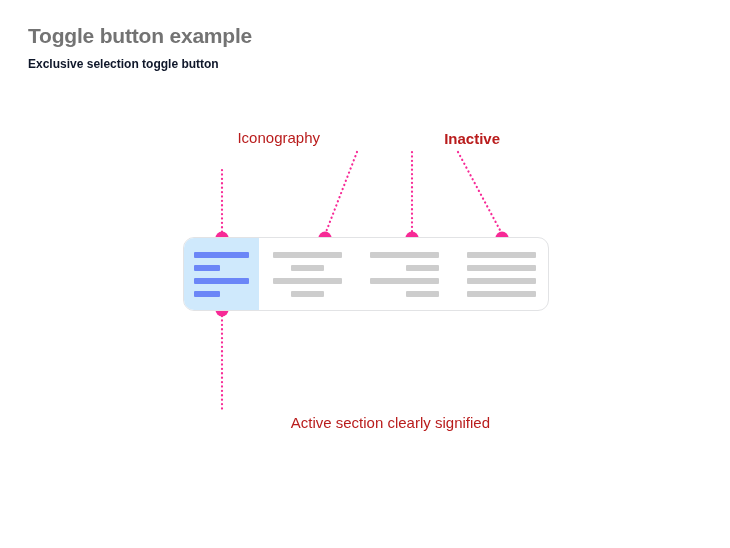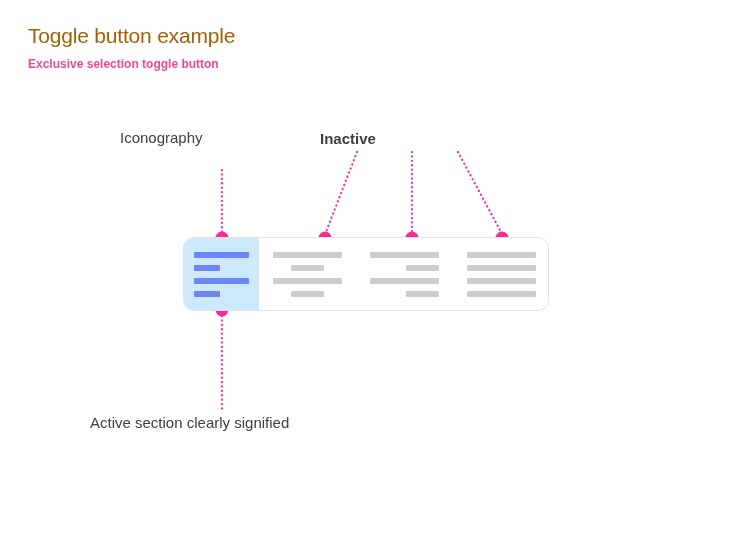--- a/index.html
+++ b/index.html
@@ -17,42 +17,42 @@
 
   
   #header {
     position: absolute;
     left: 28px;
     top: 22px;
     width: 500px;
   }
   #page-title {
     font-size: 21px;
-    font-weight: normal;
-    color: #a16207;
+    font-weight: bold;
+    color: #737373;
     letter-spacing: -0.2px;
     margin: 0;
     line-height: 28px;
   }
   #page-subtitle {
     font-size: 12px;
     font-weight: bold;
-    color: #ec4899;
+    color: #0f172a;
     margin: 0;
     padding-top: 6px;
     line-height: 16px;
   }
 
   
   .callout-label {
     position: absolute;
     font-size: 15px;
-    color: #404040;
+    color: #b91c1c;
     line-height: 19px;
-    text-align: left;
+    text-align: right;
     white-space: nowrap;
   }
   #callout-iconography {
     left: 120px;
     top: 128px;
     width: 200px;
   }
   #callout-inactive {
     left: 320px;
     top: 129px;

